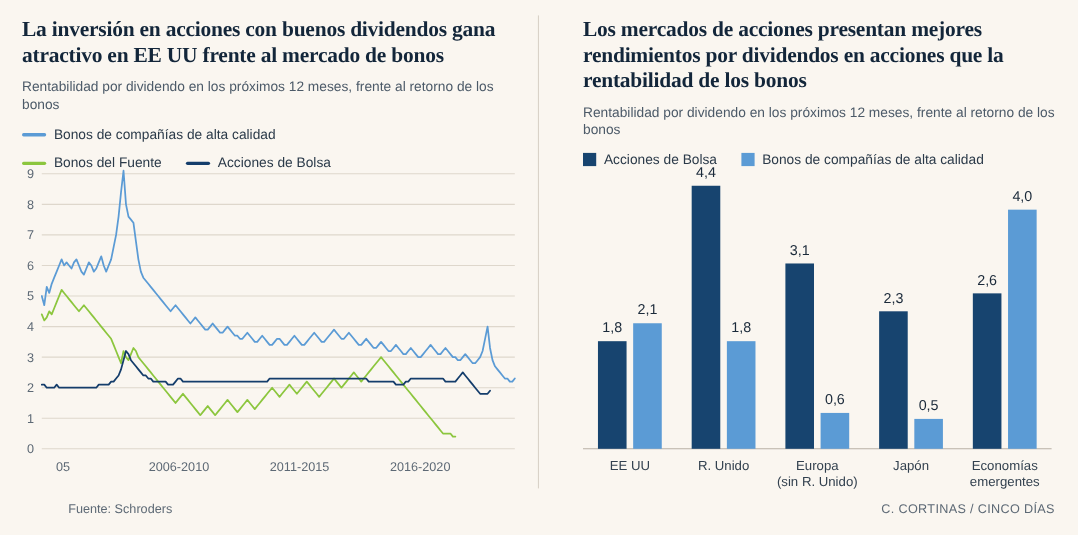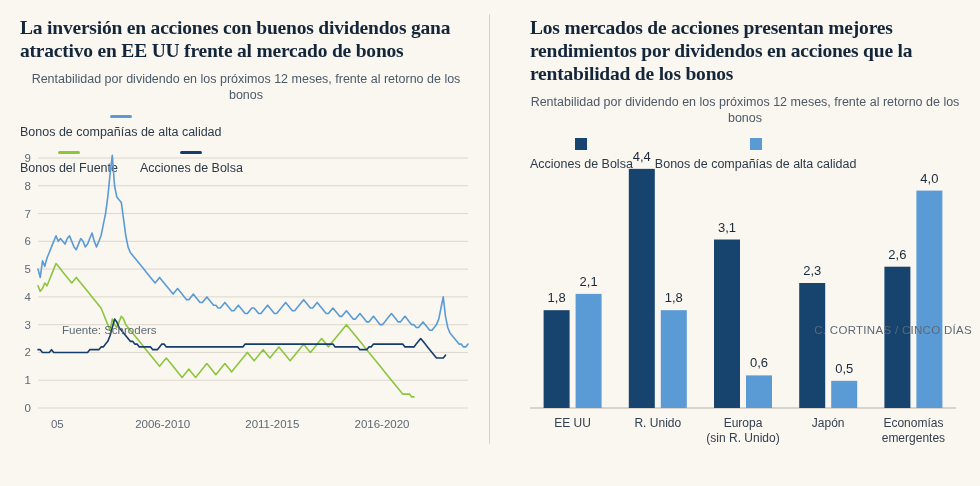--- a/index.html
+++ b/index.html
@@ -4,49 +4,48 @@
 <style>
   html,body{margin:0;padding:0;}
   body{
     width:980px;height:486px;
     background:#faf6f0;
     font-family:"Liberation Sans", sans-serif;
     color:#1b2a3a;
     overflow:hidden;
   }
   .page{position:relative;width:980px;height:486px;}
-  .panel{position:absolute;top:0;height:353px;}
+  .panel{position:absolute;top:0;height:486px;}
   .left{left:0;width:490px;}
   .right{left:490px;width:490px;}
   .divider{position:absolute;left:489px;top:14px;width:1px;height:430px;background:#d9d2c8;}
 
   h1.title{
     font-family:"Liberation Serif", serif;
     font-weight:bold;
     font-size:19.5px;
     line-height:23px;
     margin:0;
     color:#13263a;
     letter-spacing:-0.2px;
   }
   .subtitle{
     font-size:12.5px;
     line-height:16px;
     color:#4c5a68;
     margin-top:9px;
-    text-align:center;
   }
   .legend{display:flex;flex-wrap:wrap;gap:6px 22px;margin-top:12px;}
-  .legend .item{display:flex;align-items:center;gap:7px;font-size:12.5px;color:#2b3a49;flex-direction:column;}
+  .legend .item{display:flex;align-items:center;gap:7px;font-size:12.5px;color:#2b3a49;}
   .legend .lkey{width:22px;height:3px;border-radius:2px;display:inline-block;}
   .legend .lkey.sq{width:12px;height:12px;border-radius:0;}
 
   .src{position:absolute;bottom:17px;font-size:11.5px;color:#5d6975;}
   .src.l{left:20px;margin-left:42px;}
-  .src.r{right:8px;letter-spacing:.3px;text-align:center;}
+  .src.r{right:21px;letter-spacing:.3px;text-align:center;}
 
   svg{display:block;}
   .axis-label{font-size:11.5px;fill:#5d6975;font-family:"Liberation Sans",sans-serif;}
   .tick-label{font-size:11.5px;fill:#5d6975;font-family:"Liberation Sans",sans-serif;}
   .bar-label{font-size:13px;fill:#1b2a3a;font-family:"Liberation Sans",sans-serif;}
   .cat-label{font-size:12px;fill:#33414f;font-family:"Liberation Sans",sans-serif;}
 </style>
 </head>
 <body>
 

